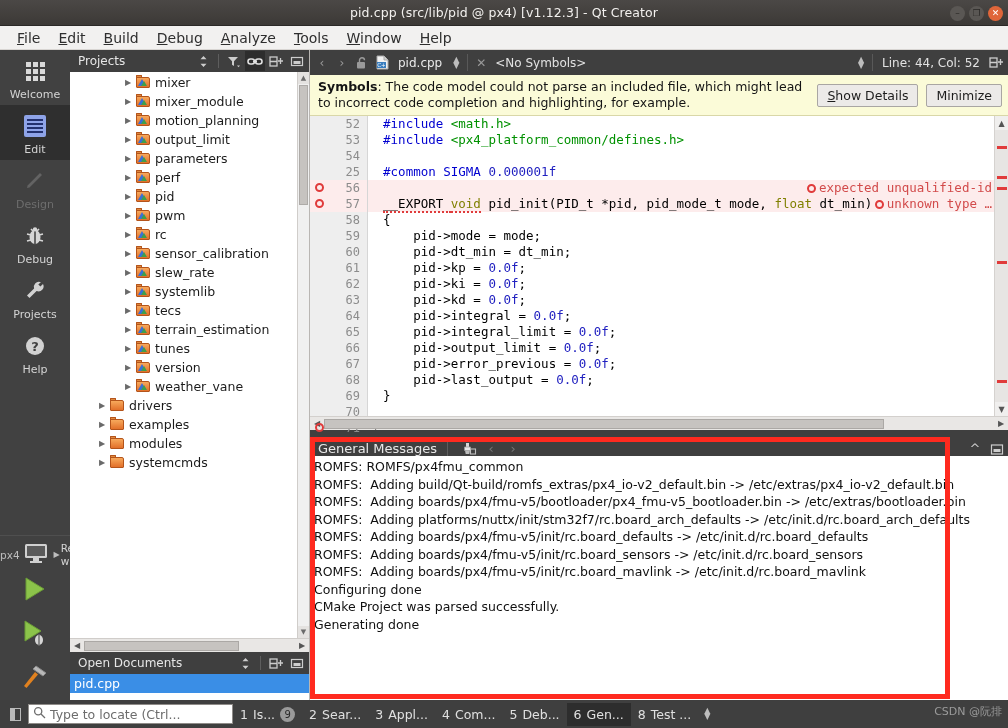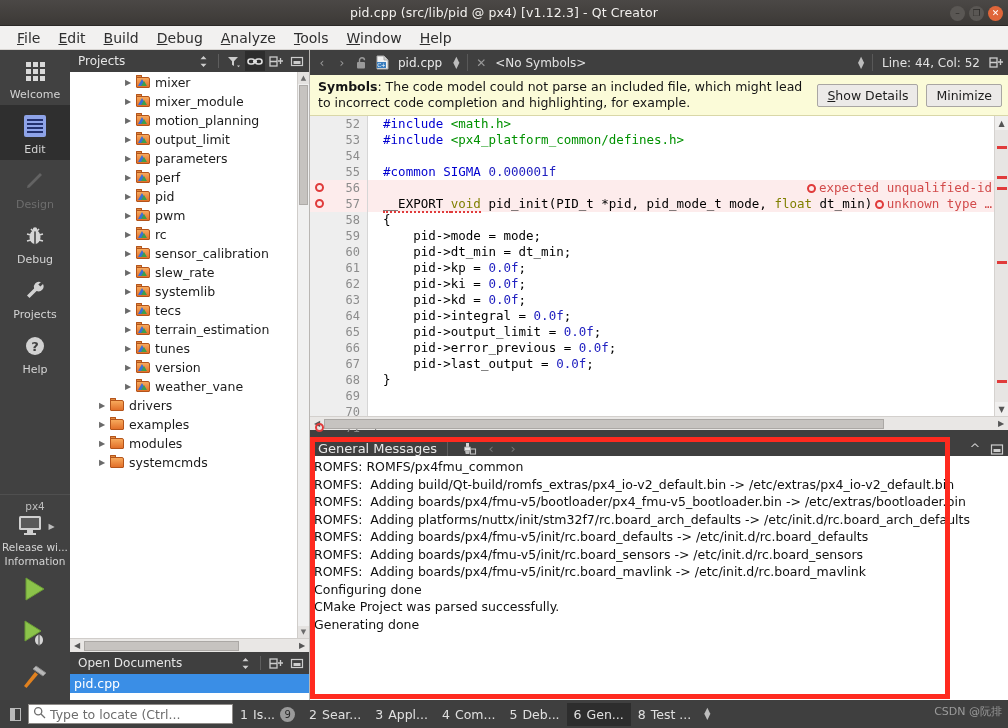--- a/index.html
+++ b/index.html
@@ -46,21 +46,21 @@
     display: flex; flex-direction: column; align-items: center;
     color: #cfcfcf;
   }
   .mode { width: 70px; padding: 6px 0 4px; display: flex; flex-direction: column;
           align-items: center; gap: 2px; font-size: 11px; color: #d4d4d4; }
   .mode.active { background: #2f2f2f; }
   .mode.disabled { color: #6d6d6d; }
   .mode .glyph { height: 30px; display: flex; align-items: center; justify-content: center; }
   .modebar .spacer { flex: 1 1 auto; }
   .kit { width: 70px; border-top: 1px solid #4f4f4f; padding-top: 5px;
-         display: flex; flex-direction: column; align-items: center; gap: 1px; }
+         display: flex; align-items: center; gap: 1px; }
   .kit .kname { font-size: 10.5px; color: #bdbdbd; }
   .kit .ktxt { font-size: 10.5px; color: #d4d4d4; text-align: left; line-height: 13px; }
   .runbtn { width: 70px; height: 44px; display: flex; align-items: center; justify-content: center; }
 
   
   .gridicon { display: grid; grid-template-columns: repeat(3,5px); grid-gap: 2px; }
   .gridicon i { width: 5px; height: 5px; background: #d9d9d9; display: block; }
   .editicon { width: 22px; height: 22px; background: #8ea3e8; border-radius: 2px;
               display: flex; flex-direction: column; justify-content: center; gap: 2px; padding: 3px; }
   .editicon i { display: block; height: 2px; background: #22306e; }
@@ -734,21 +734,21 @@
         </div>
         <div class="wbtn2"><u>S</u>how Details</div>
         <div class="wbtn2">Minimize</div>
       </div>
 
       <div class="codearea">
         <div class="gutter" id="gutter">
             <div class="gnum">52</div>
             <div class="gnum">53</div>
             <div class="gnum">54</div>
-            <div class="gnum">55</div>
+            <div class="gnum">25</div>
             <div class="gnum errline">56<span class="bp"></span></div>
             <div class="gnum errline">57<span class="bp"></span><span class="fold">▼</span></div>
             <div class="gnum">58</div>
             <div class="gnum">59</div>
             <div class="gnum">60</div>
             <div class="gnum">61</div>
             <div class="gnum">62</div>
             <div class="gnum">63</div>
             <div class="gnum">64</div>
             <div class="gnum">65</div>
@@ -766,20 +766,21 @@
             <div class="crow"><span>  </span><span class="pp">#common SIGMA </span><span class="num">0.000001f</span></div>
             <div class="crow errline"><span class="inlerr" style="float: right; padding-right: 2px;"><span class="dot"></span><span>expected unqualified-id</span></span><span>  </span></div>
             <div class="crow errline"><span class="inlerr" style="float: right; padding-right: 2px;"><span class="dot"></span><span>unknown type …</span></span><span>  </span><span class="err-u">__EXPORT </span><span class="kw err-u">void</span><span> pid_init(PID_t *pid, pid_mode_t mode, </span><span class="kw">float</span><span> dt_min)</span></div>
             <div class="crow"><span>  </span><span>{</span></div>
             <div class="crow"><span>  </span><span>    pid-&gt;mode = mode;</span></div>
             <div class="crow"><span>  </span><span>    pid-&gt;dt_min = dt_min;</span></div>
             <div class="crow"><span>  </span><span>    pid-&gt;kp = </span><span class="num">0.0f</span><span>;</span></div>
             <div class="crow"><span>  </span><span>    pid-&gt;ki = </span><span class="num">0.0f</span><span>;</span></div>
             <div class="crow"><span>  </span><span>    pid-&gt;kd = </span><span class="num">0.0f</span><span>;</span></div>
             <div class="crow"><span>  </span><span>    pid-&gt;integral = </span><span class="num">0.0f</span><span>;</span></div>
+            <div class="crow"><span>  </span><span>    pid-&gt;integral_limit = </span><span class="num">0.0f</span><span>;</span></div>
             <div class="crow"><span>  </span><span>    pid-&gt;output_limit = </span><span class="num">0.0f</span><span>;</span></div>
             <div class="crow"><span>  </span><span>    pid-&gt;error_previous = </span><span class="num">0.0f</span><span>;</span></div>
             <div class="crow"><span>  </span><span>    pid-&gt;last_output = </span><span class="num">0.0f</span><span>;</span></div>
             <div class="crow"><span>  </span><span>}</span></div>
             <div class="crow"><span>  </span></div>
           </div>
         <div class="edvsb">
           <div class="ar">▲</div>
           <div class="track" id="edtrack">
               <div class="mk" style="top: 6%;"></div>

